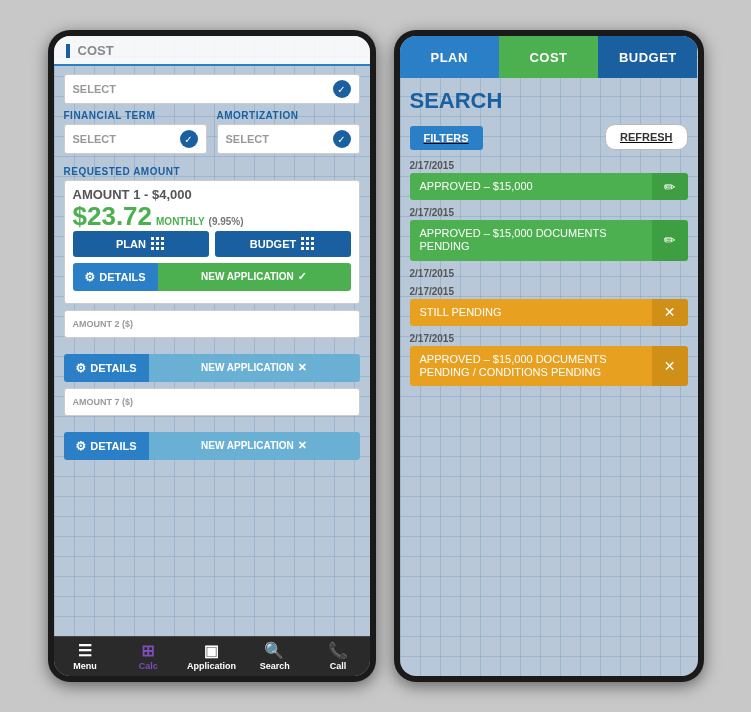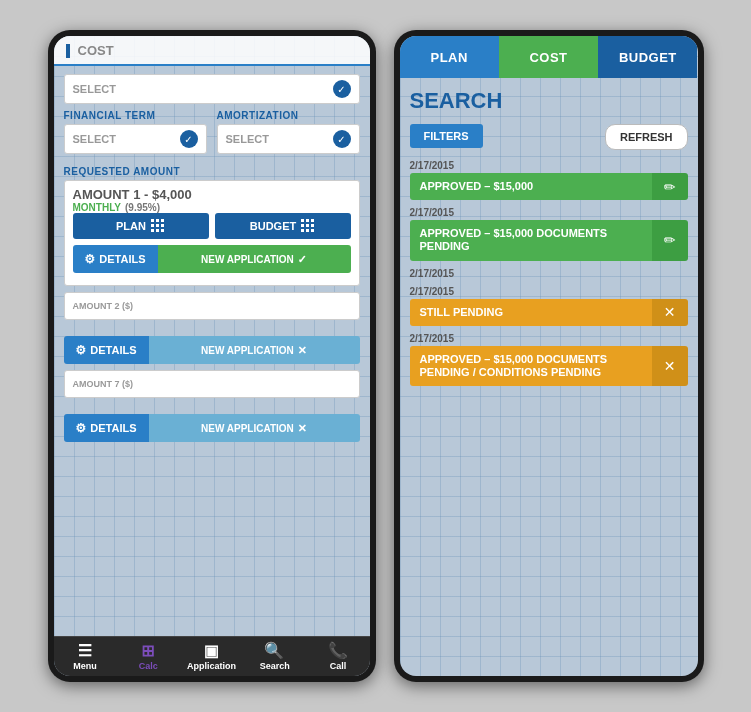--- a/index.html
+++ b/index.html
@@ -310,22 +310,23 @@
     }
     .search-title {
       font-size: 22px;
       font-weight: 900;
       color: #1a5fa0;
       margin-bottom: 10px;
     }
     .filters-row {
       display: flex;
       justify-content: space-between;
-      align-items: flex-start;
+      align-items: flex-end;
       margin-bottom: 10px;
+      text-decoration: underline;
     }
     .filters-btn {
       background: #2a7fc7;
       color: white;
       font-size: 11px;
       font-weight: 900;
       padding: 6px 14px;
       border: none;
       border-radius: 3px;
     }
@@ -350,21 +351,21 @@
     .search-row {
       display: flex;
       align-items: stretch;
       border-radius: 3px;
       overflow: hidden;
     }
     .search-status {
       flex: 1;
       padding: 7px 10px;
       font-size: 11px;
-      font-weight: 700;
+      font-weight: 400;
       color: white;
       line-height: 1.2;
     }
     .status-green { background: #4caf50; }
     .status-orange { background: #e05e1a; }
     .status-yellow { background: #e8a020; }
     .search-action {
       width: 36px;
       display: flex;
       align-items: center;
@@ -414,20 +415,21 @@
                   <span class="select-chevron">✓</span>
                 </div>
               </div>
             </div>
 
             <div class="section-label">REQUESTED AMOUNT</div>
 
             <div class="amount-box">
               <div class="amount-label">AMOUNT 1 - $4,000</div>
               <div style="display:flex; align-items:baseline; gap:4px;">
+                <span class="amount-price">$23.72</span>
                 <span class="amount-monthly">MONTHLY</span>
                 <span class="amount-rate">(9.95%)</span>
               </div>
               <div class="plan-budget-row">
                 <button class="plan-btn">
                   <span>PLAN</span>
                   <div class="grid-icon">
                     <span></span>
                       <span></span>
                       <span></span>

